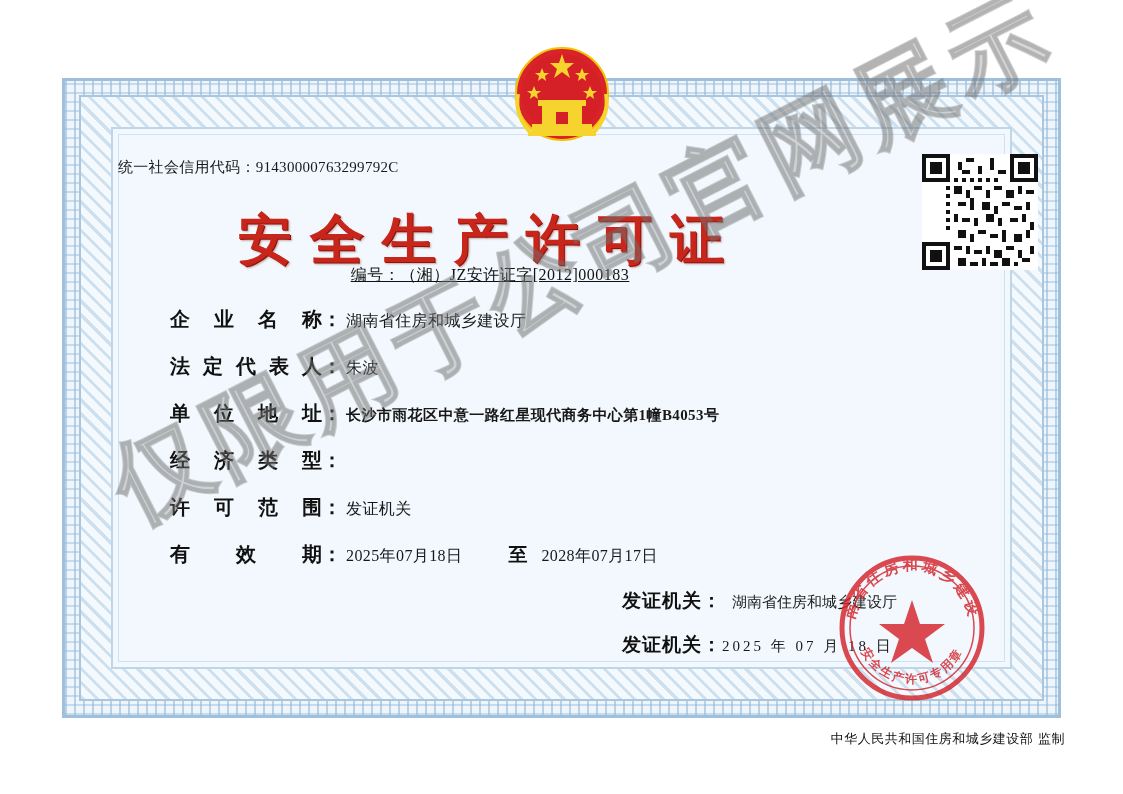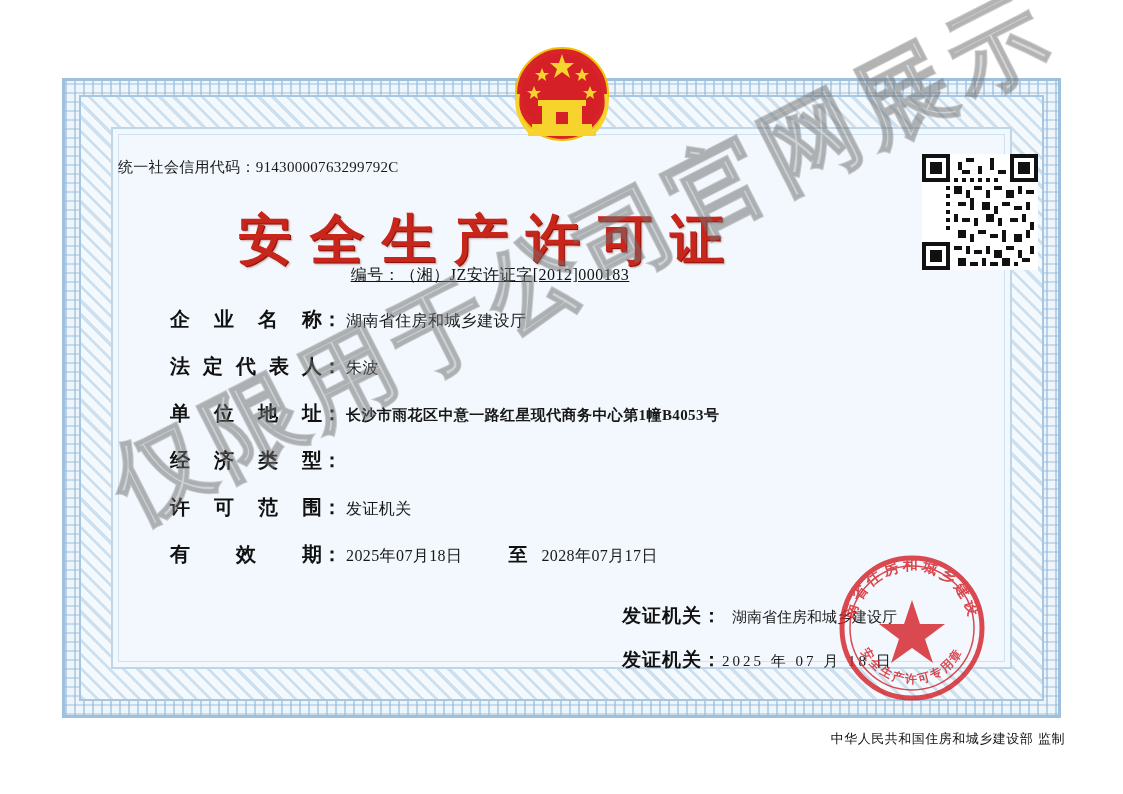--- a/index.html
+++ b/index.html
@@ -218,21 +218,20 @@
     height: 44px;
     padding-left: 92px;
   }
   .issuer-label {
     font-size: 19px;
     font-weight: bold;
     color: #111;
     letter-spacing: 1px;
     white-space: nowrap;
     font-family: "DejaVu Sans", sans-serif;
-    margin-top: 15px;
   }
   .issuer-value {
     font-size: 15px;
     color: #1a1a1a;
     margin-left: 10px;
     white-space: nowrap;
   }
   .date-value {
     font-size: 15px;
     color: #1a1a1a;

